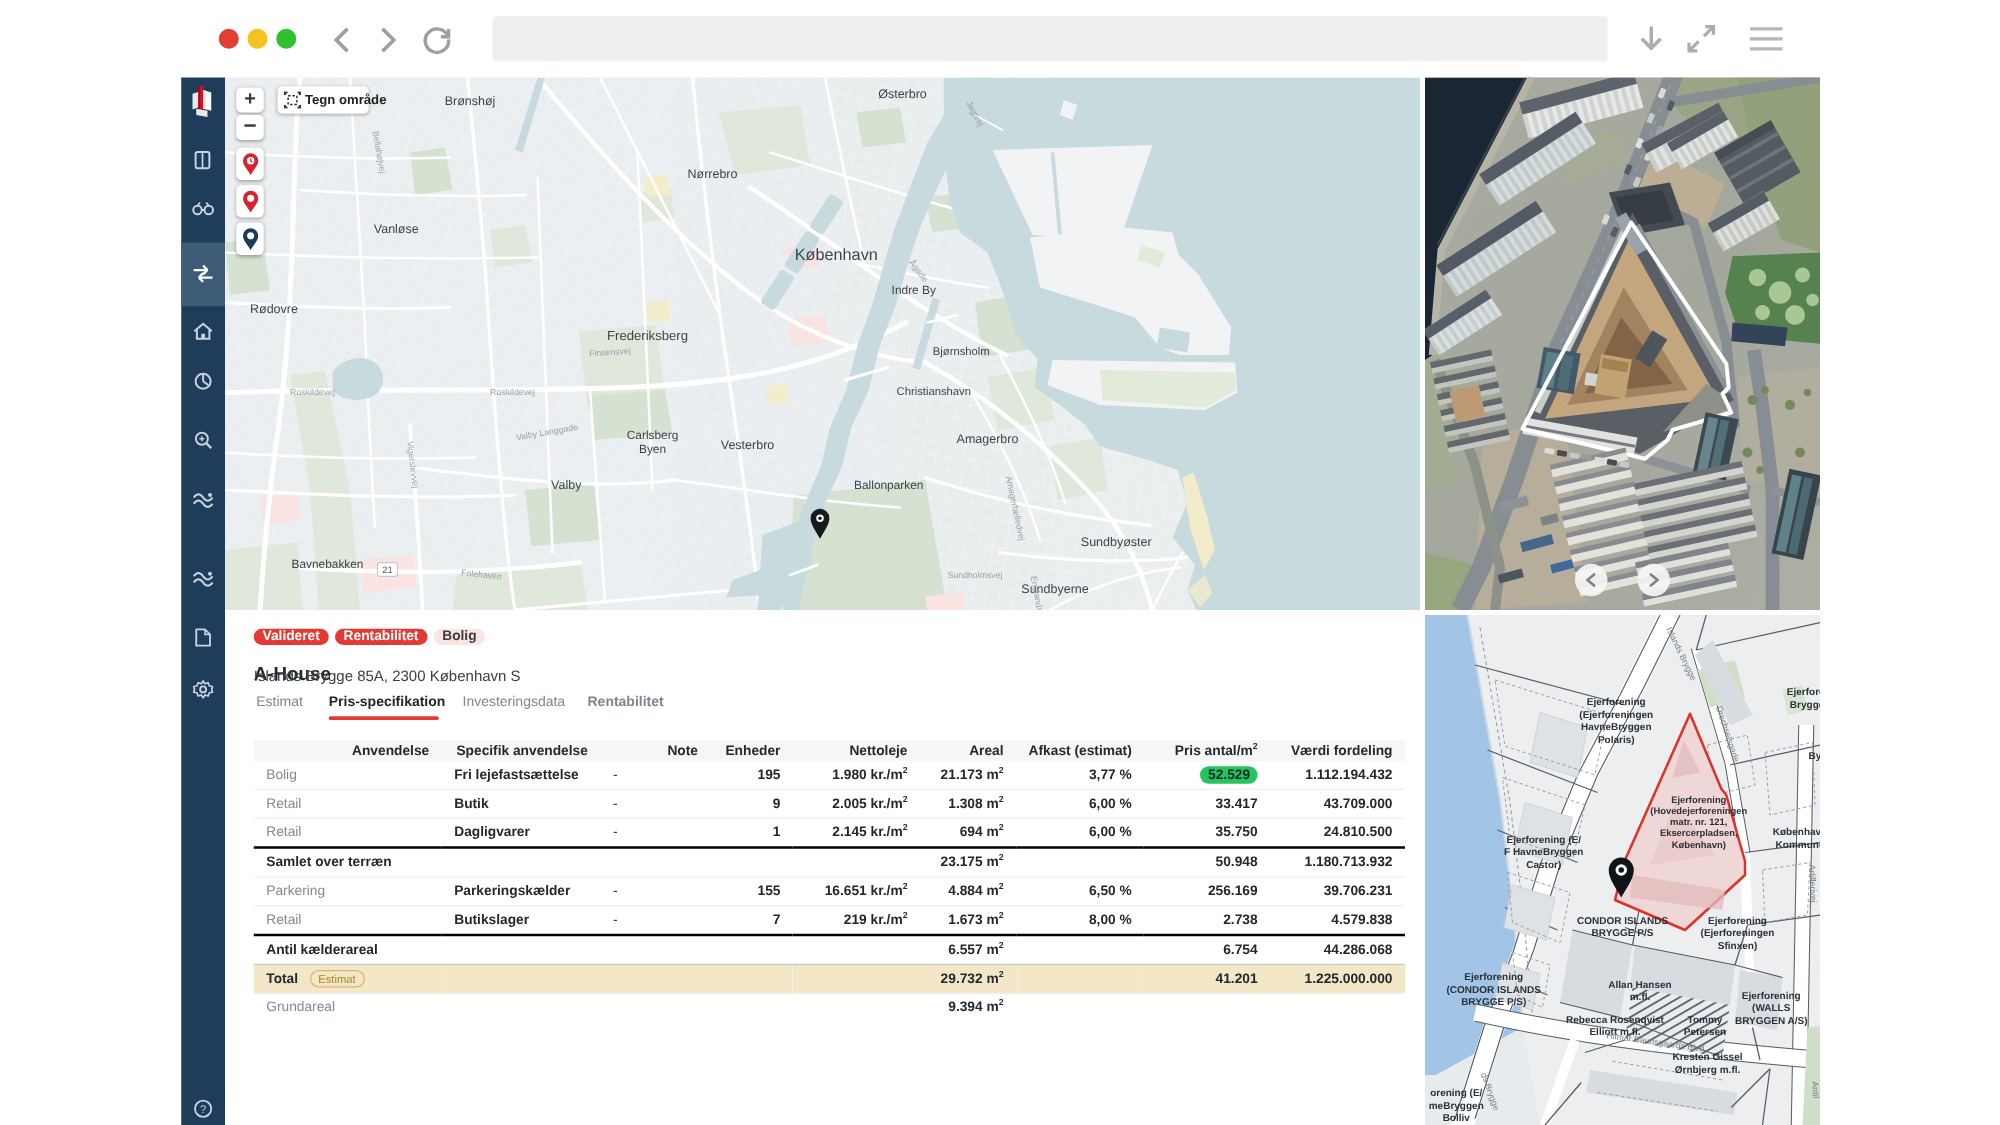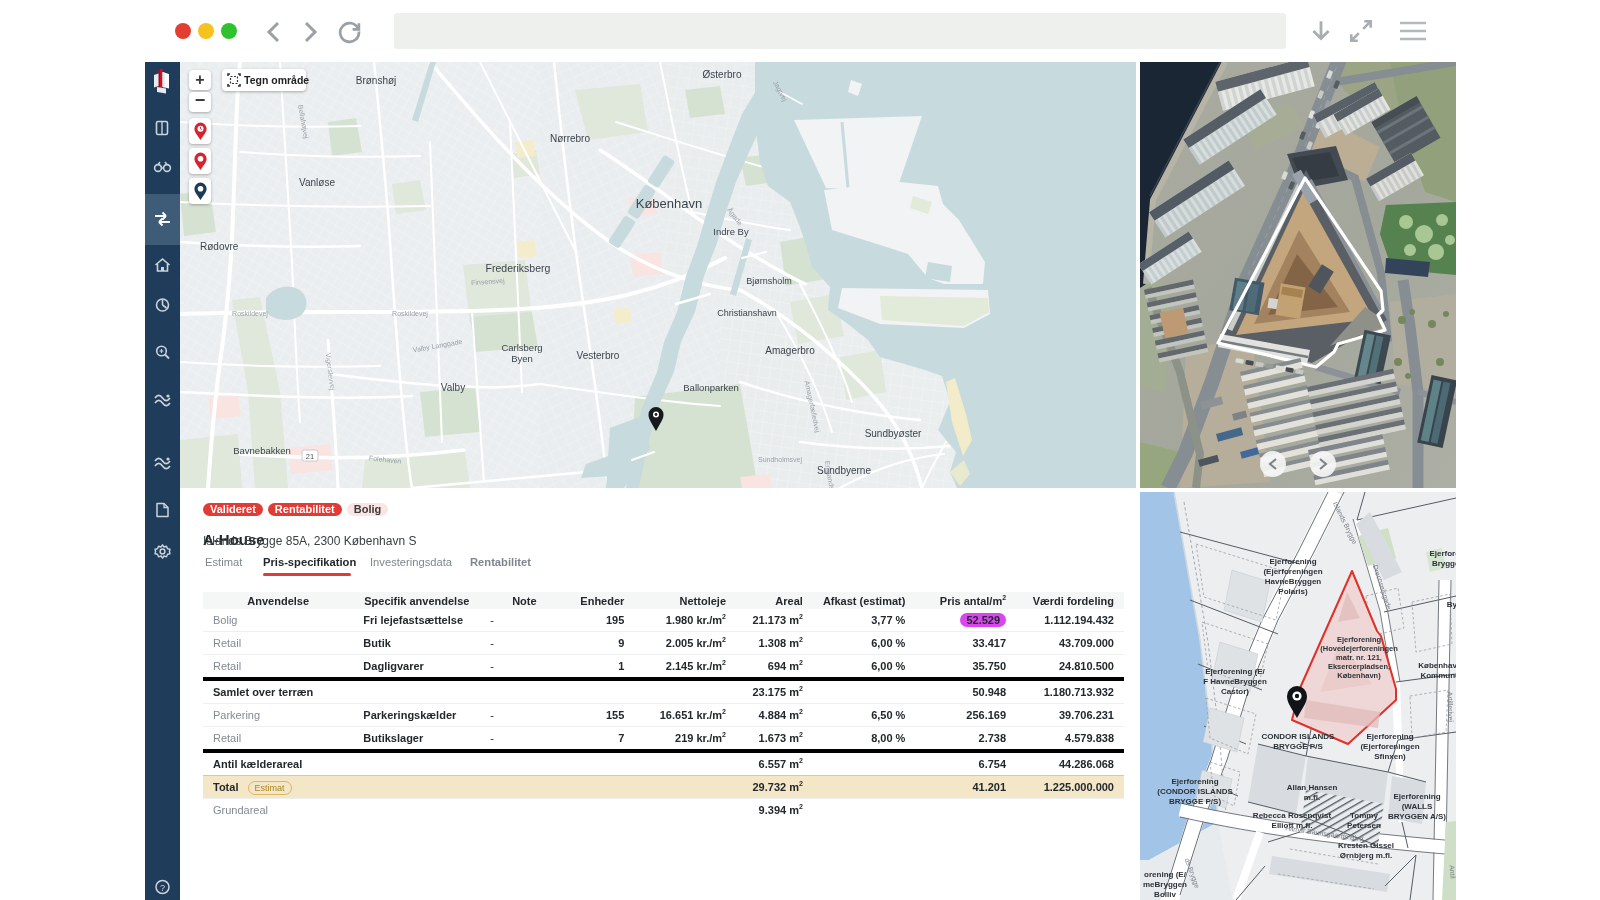--- a/index.html
+++ b/index.html
@@ -24,28 +24,28 @@
     font-size:11px; font-weight:bold; padding:0 7px; margin-right:5px; vertical-align:top;}
   .tag.red { background:#e23b36; color:#fff; }
   .tag.pink { background:#fbe4e4; color:#3c3c3c; }
   #ptitle { position:absolute; left:203px; top:514px; font-size:15px; font-weight:bold; color:#22272c;margin-top:17px; }
   #paddr { position:absolute; left:203px; top:534px; font-size:12px; color:#3a4046; }
   .tab { position:absolute; top:556px; font-size:11.2px; color:#7d868e; }
   .tab.on { color:#22272c; font-weight:bold; }
   #tabline { position:absolute; left:263px; top:573px; width:88px; height:3px; background:#e23b36; border-radius:2px;}
   table#tbl { position:absolute; left:203px; top:592px; width:921px; border-collapse:collapse;
     font-size:11px; color:#23282d; }
-  #tbl th { background:#f5f6f6; font-weight:bold; text-align:center; padding:2.5px 10px; white-space:nowrap;}
+  #tbl th { background:#f5f6f6; font-weight:bold; text-align:right; padding:2.5px 10px; white-space:nowrap;}
   #tbl td { padding:5px 10px; border-top:1px solid #edeff1; white-space:nowrap;}
   #tbl .r { text-align:right; }
   #tbl .gray { color:#828a92; }
   #tbl .b { font-weight:bold; }
-  #tbl tr.sum td { border-top:4px solid #000000; font-weight:bold; }
+  #tbl tr.sum td { border-top:2px solid #000000; font-weight:bold; }
   #tbl tr.total td { background:#f4e7c8; border-top:1px solid #c6cacd; }
-  .pill { background:#d946ef; border-radius:8px; padding:1px 6px; }
+  .pill { background:#22c55e; border-radius:8px; padding:1px 6px; }
   .est { border:1px solid #d9b66a; color:#a8851f; border-radius:7px; font-size:9px;
     padding:1px 6px; font-weight:normal; margin-left:6px;}
   sup { font-size:7px; vertical-align:super; line-height:0;}
 </style>
 </head>
 <body>
 <div id="stage">
   <div class="dot" style="left:175px; background:#e33e32;"></div>
   <div class="dot" style="left:198px; background:#f6c21d;"></div>
   <div class="dot" style="left:221px; background:#2fc22f;"></div>
@@ -271,21 +271,21 @@
 <text x="648" y="418" font-size="7" fill="#9aa1a8" text-anchor="middle" font-weight="normal" transform="rotate(80 648 418)">Englandsvej</text>
 <text x="600" y="400" font-size="7" fill="#9aa1a8" text-anchor="middle" font-weight="normal">Sundholmsvej</text>
 <rect x="122" y="388" width="16" height="11" rx="2" fill="#fff" stroke="#c6cacd"></rect>
         <text x="130" y="396.5" font-size="7.5" fill="#555" text-anchor="middle">21</text>
 <path d="M476 369 C471 360 468.5 357 468.5 352.5 a7.5 7.5 0 1 1 15 0 C483.5 357 481 360 476 369 Z" fill="#16191d"></path>
 <circle cx="476" cy="352.5" r="3" fill="#fff"></circle>
         <circle cx="476" cy="352.5" r="1.4" fill="#16191d"></circle>
 </svg>
     <div class="mapbtn" style="left:9px;top:8px;width:22px;height:20px;font-size:16px;font-weight:bold;color:#3a3a3a;line-height:19px;">+</div>
     <div class="mapbtn" style="left:9px;top:30px;width:22px;height:20px;font-size:18px;font-weight:bold;color:#3a3a3a;line-height:17px;">−</div>
-    <div class="mapbtn" style="left:42px;top:7px;width:84px;height:22px;white-space:nowrap;">
+    <div class="mapbtn" style="left:42px;top:7px;width:73px;height:22px;white-space:nowrap;">
       <svg style="position:absolute;left:5px;top:4px" width="14" height="14" viewBox="0 0 14 14">
         <path d="M3 1 H1 V3 M11 1 H13 V3 M3 13 H1 V11 M11 13 H13 V11" stroke="#333" stroke-width="1.6" fill="none"></path>
         <rect x="3.5" y="3.5" width="7" height="7" fill="none" stroke="#333" stroke-width="1.2" stroke-dasharray="2,1.5"></rect>
       </svg>
       <span style="position:absolute;left:22px;top:0;font-size:10.5px;font-weight:bold;color:#222;line-height:22px;">Tegn område</span>
     </div>
     <div class="mapbtn" style="left:9px;top:56px;width:22px;height:26px;">
       <svg style="margin-top:4px" width="15" height="19" viewBox="0 0 16 20">
         <path d="M8 19 C4 13 1.5 10.5 1.5 7 a6.5 6.5 0 1 1 13 0 C14.5 10.5 12 13 8 19 Z" fill="#d8232e"></path>
         <circle cx="8" cy="7" r="3.2" fill="#fff"></circle>

